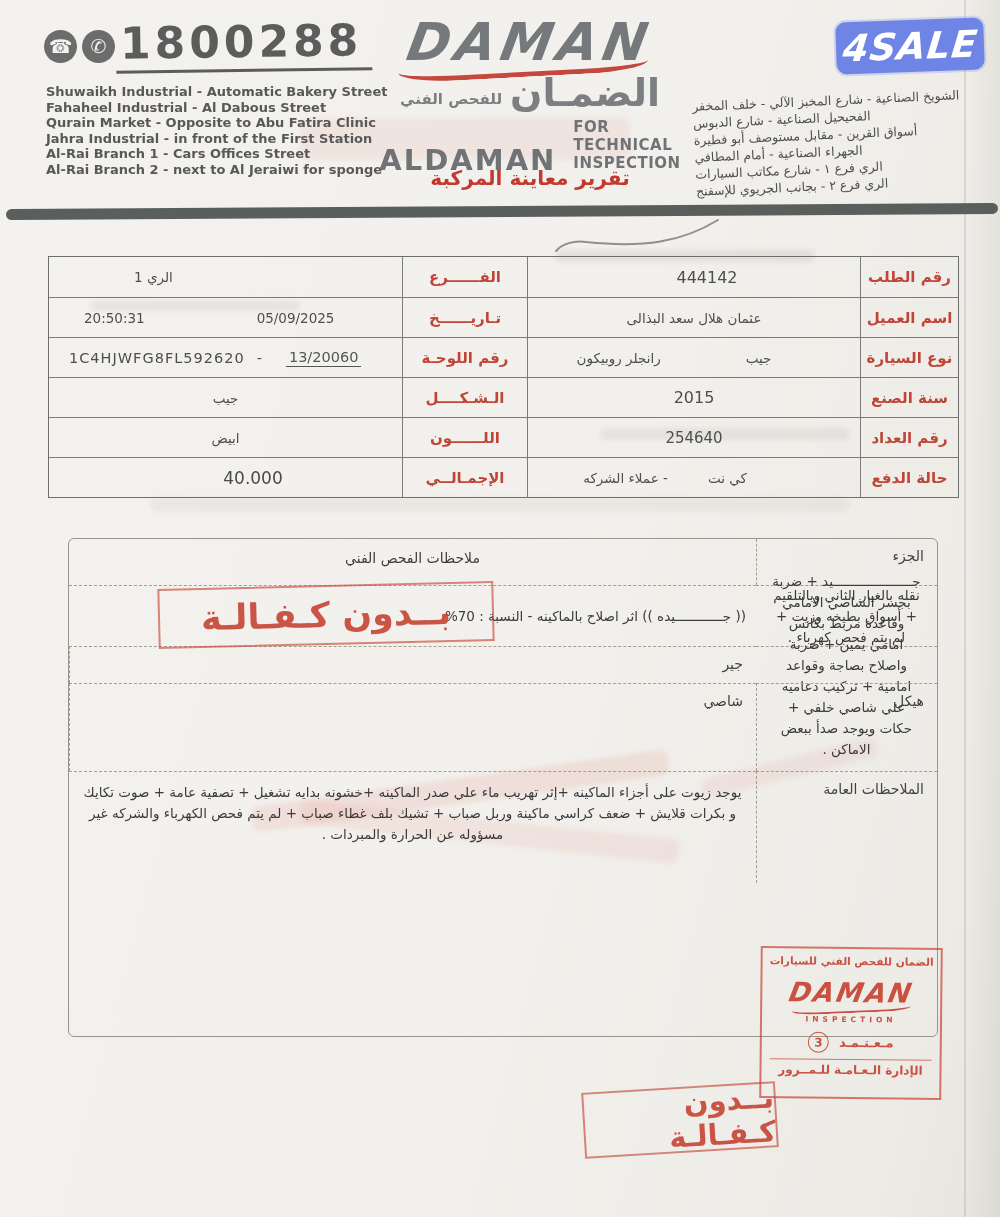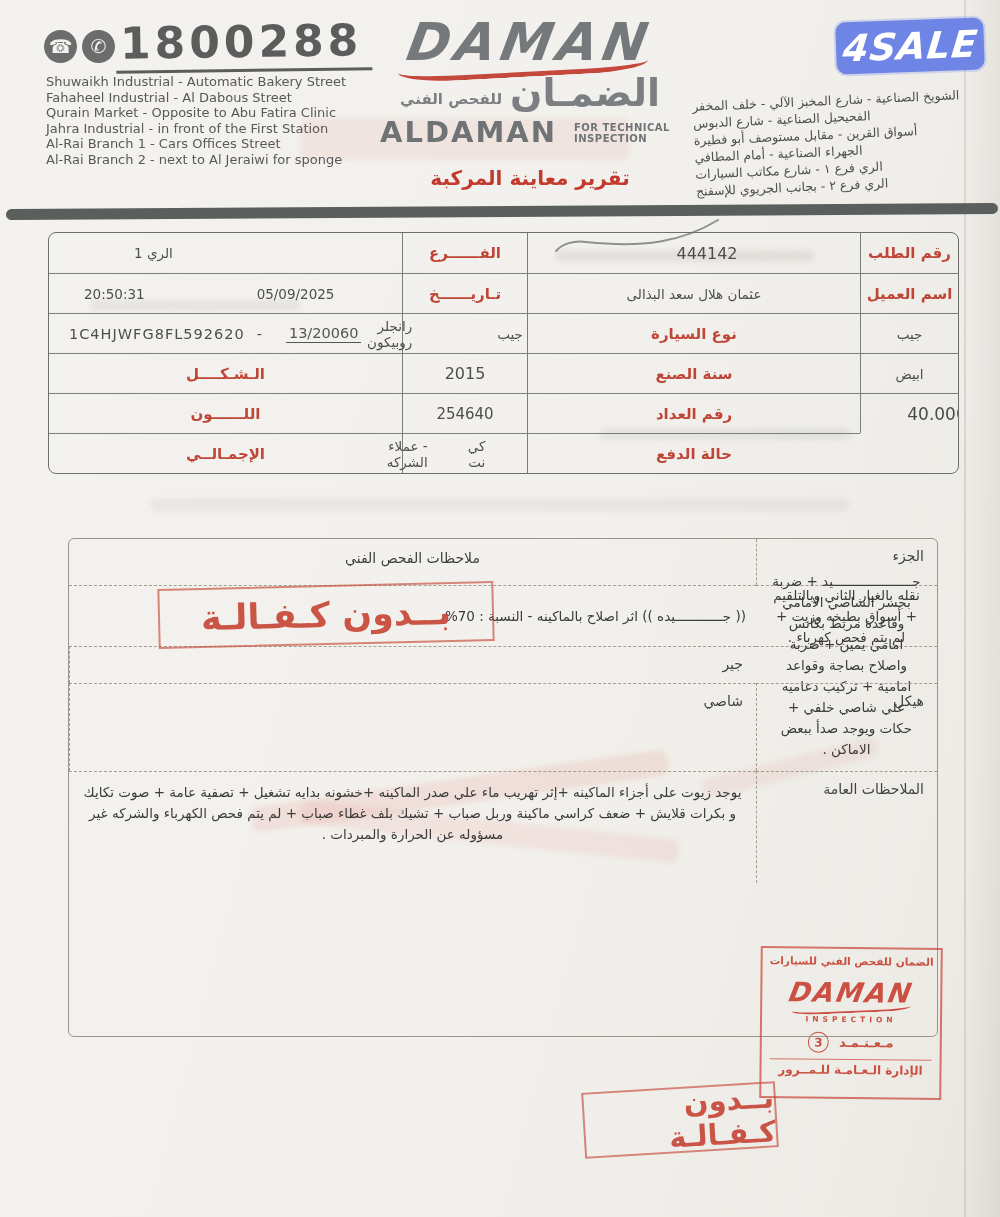--- a/index.html
+++ b/index.html
@@ -8,49 +8,49 @@
     background:linear-gradient(105deg,#f4f2ef 0%,#f2f0ec 55%,#ecebe6 90%,#e6e4df 100%);
     font-family:"DejaVu Sans",sans-serif;color:#4a4a4a;
   }
   .abs{position:absolute;}
   
   .phone-icons{left:44px;top:30px;display:flex;gap:5px;}
   .picon{width:33px;height:33px;border-radius:50%;background:#6c6c6c;color:#f4f2ef;
     display:flex;align-items:center;justify-content:center;font-size:19px;line-height:1;}
   .phone-number{left:116px;top:16px;font-size:44px;font-weight:bold;color:#5c5c5c;
     letter-spacing:4px;border-bottom:3px solid #5c5c5c;padding:0 10px 2px 4px;transform:rotate(-0.8deg);}
-  .addr-en{left:46px;top:74px;width:345px;font-size:13px;font-weight:normal;color:#585858;line-height:15.5px;}
+  .addr-en{left:46px;top:84px;width:345px;font-size:13px;font-weight:bold;color:#585858;line-height:15.5px;}
   .addr-ar{right:36px;top:92px;width:270px;font-size:12.5px;color:#4f4f4f;line-height:17px;
     direction:rtl;text-align:left;transform:rotate(-2.5deg);}
   .addr-ar div{white-space:nowrap;}
   .logo-wrap{left:380px;top:16px;width:300px;text-align:center;}
   .logo-daman{font-size:52px;font-weight:900;font-style:italic;color:#75797c;
     letter-spacing:5px;transform:skewX(-10deg);display:inline-block;line-height:1;}
   .logo-swoosh{left:398px;top:56px;width:250px;height:16px;border-bottom:5px solid #c1362a;
     border-radius:50%/100%;transform:rotate(-3deg);opacity:.9;}
   .logo-ar{left:380px;top:74px;width:300px;direction:rtl;display:flex;align-items:flex-end;
     justify-content:center;gap:8px;}
   .logo-ar-main{font-size:38px;font-weight:bold;color:#7b7f82;line-height:1;}
   .logo-ar-sub{font-size:15px;font-weight:bold;color:#7b7f82;padding-bottom:4px;}
   .logo-latin{left:380px;top:118px;width:300px;display:flex;align-items:flex-end;justify-content:center;gap:17px;}
   .logo-latin-main{font-size:29px;font-weight:900;color:#6f7376;letter-spacing:2px;line-height:1;}
-  .logo-latin-sub{font-size:10px;font-weight:bold;color:#6f7376;padding-bottom:3px;letter-spacing:.5px;}
+  .logo-latin-sub{font-size:15px;font-weight:bold;color:#6f7376;padding-bottom:3px;letter-spacing:.5px;}
   .report-title{left:380px;top:166px;width:300px;text-align:center;font-size:20px;
     font-weight:bold;color:#c23a2d;direction:rtl;}
   .badge-4sale{left:836px;top:20px;width:148px;height:52px;background:#6f85e6;border-radius:10px;
     display:flex;align-items:center;justify-content:center;transform:rotate(-2deg);
     box-shadow:0 0 0 2px rgba(111,133,230,.25);}
   .badge-4sale span{color:#fff;font-size:37px;font-weight:900;font-style:italic;letter-spacing:1px;
     transform:skewX(-8deg);}
   .sep-bar{left:6px;top:206px;width:992px;height:11px;background:#5a5f5d;border-radius:6px;transform:rotate(-0.35deg);}
   .swoosh-svg{left:552px;top:214px;}
   
-  .info-table{left:48px;top:232px;width:909px;display:grid;
+  .info-table{left:48px;top:256px;width:909px;display:grid;
     grid-template-columns:353px 125px 333px 98px;grid-auto-rows:40px;
-    border:1.6px solid #6e6e6e;border-radius:8px;overflow:hidden;}
+    border:1.6px solid #6e6e6e;border-radius:0;overflow:hidden;}
   .ic{border-top:1.2px solid #7c7c7c;border-left:1.2px solid #7c7c7c;
     display:flex;align-items:center;justify-content:center;direction:rtl;}
   .ic:nth-child(-n+4){border-top:none;}
   .ic:nth-child(4n+1){border-left:none;}
   .lbl{color:#bf4537;font-weight:bold;font-size:15px;}
   .val{color:#4e4e4e;font-size:13.5px;}
   .cell-branch{justify-content:flex-end;padding-left:85px;direction:rtl;}
   .cell-datetime{direction:ltr;justify-content:flex-start;}
   .cell-datetime .t{margin-left:35px;}
   .cell-datetime .d{margin-left:112px;}
@@ -174,20 +174,21 @@
     </div>
     <div class="ic lbl">تـاريــــــخ</div>
     <div class="ic val">عثمان هلال سعد البذالى</div>
     <div class="ic lbl">اسم العميل</div>
 
     <div class="ic val cell-plate">
       <span class="vin">1C4HJWFG8FL592620</span>
       <span class="dash">-</span>
       <span class="plate">13/20060</span>
     </div>
+    <div class="ic lbl">رقم اللوحـة</div>
     <div class="ic val cell-cartype">
       <span>جيب</span>
       <span>رانجلر روبيكون</span>
     </div>
     <div class="ic lbl">نوع السيارة</div>
 
     <div class="ic val">جيب</div>
     <div class="ic lbl">الـشـكــــل</div>
     <div class="ic val" style="font-size:16px;">2015</div>
     <div class="ic lbl">سنة الصنع</div>

